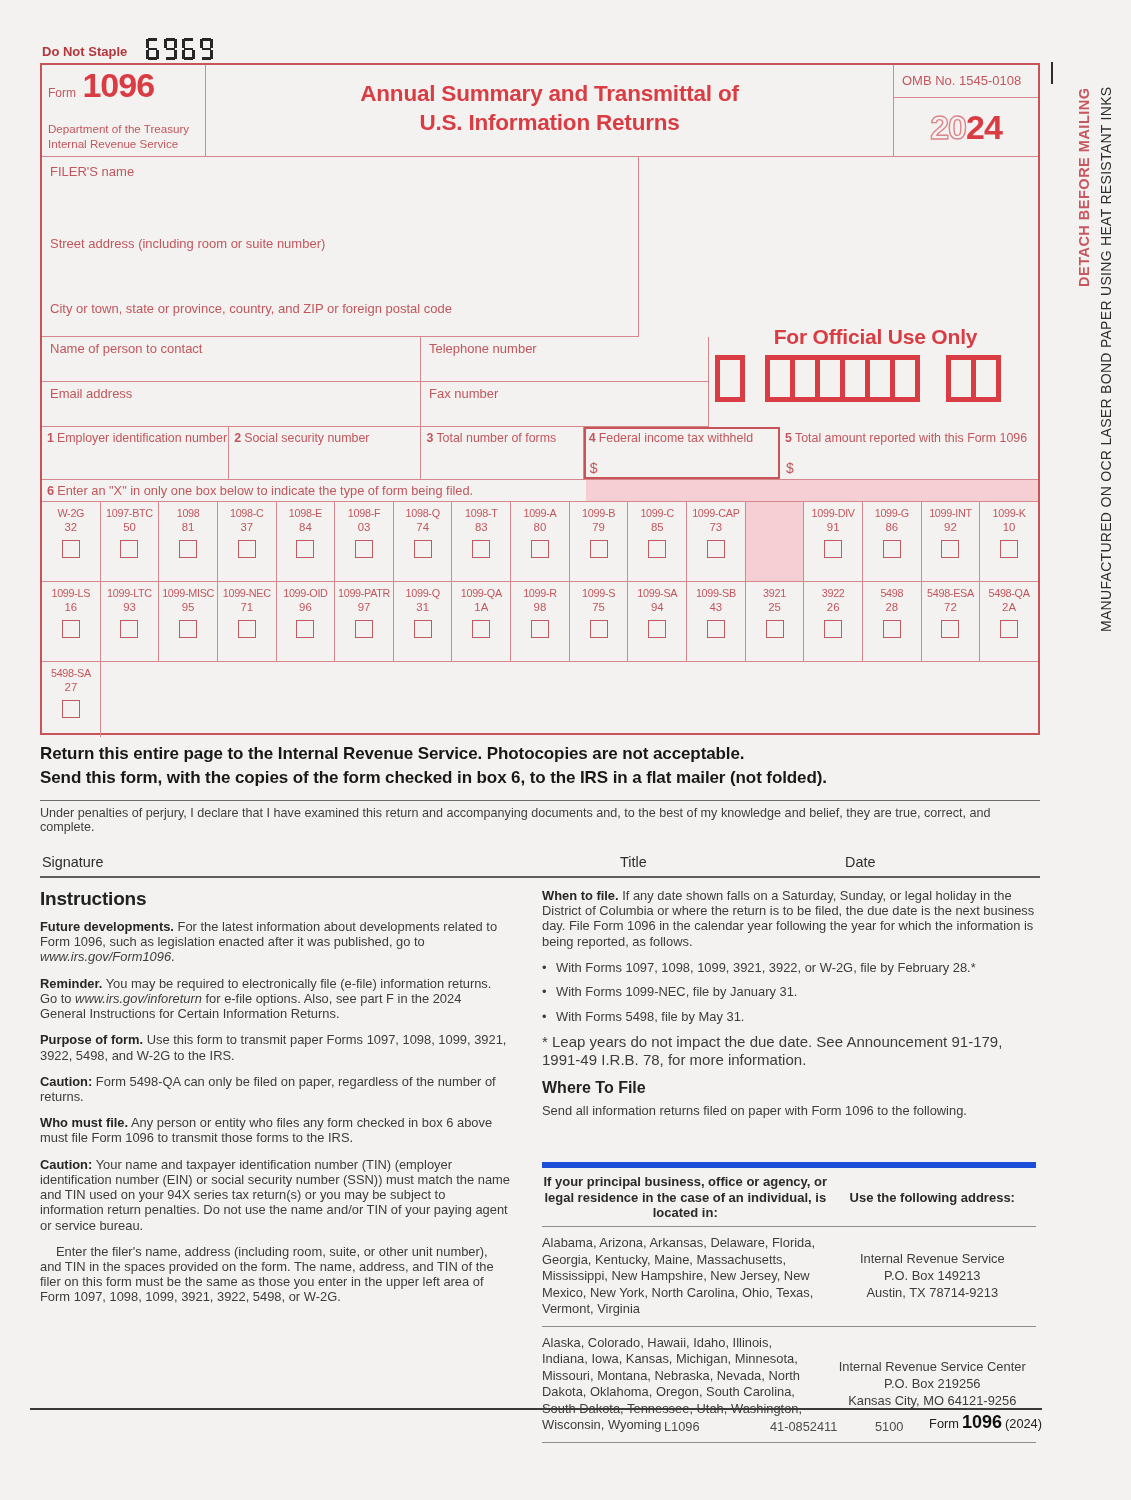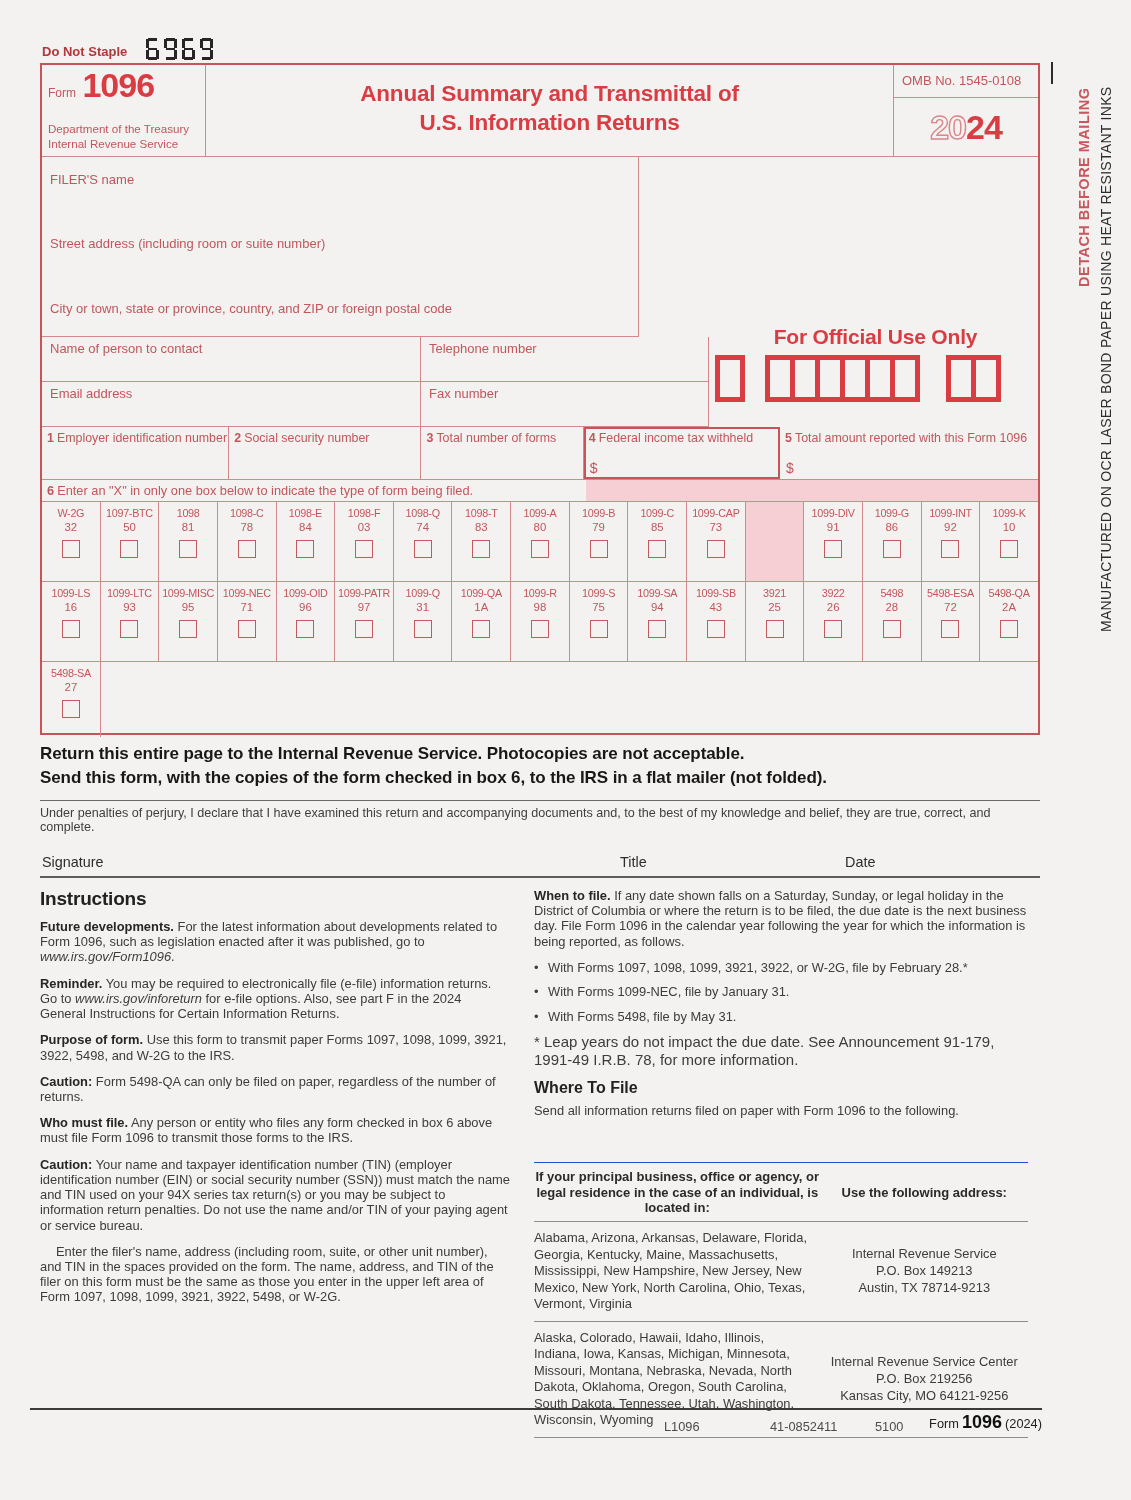--- a/index.html
+++ b/index.html
@@ -43,21 +43,21 @@
   .hcell-omb{width:145px;border-left:1px solid var(--line);display:flex;flex-direction:column;}
   .omb-no{height:33px;border-bottom:1px solid var(--line);font-size:13px;color:var(--red-label);padding:8px 0 0 8px;}
   .year{flex:1;display:flex;align-items:center;justify-content:center;font-size:34px;letter-spacing:-1px;}
   .year-outline{color:transparent;-webkit-text-stroke:1.4px #db868c;font-weight:bold;}
   .year-solid{color:var(--red-bold);font-weight:bold;}
 
   
   .mid-block{position:absolute;left:0;top:92px;width:100%;height:270px;}
   .filer-cell{position:absolute;left:0;top:0;width:597px;height:180px;border-right:1px solid var(--line);border-bottom:1px solid var(--line);}
   .flabel{font-size:13px;color:var(--red-label);padding:0 0 0 8px;}
-  .f-name{position:absolute;left:0;top:7px;width:100%;margin-top:8px;}
+  .f-name{position:absolute;left:0;top:7px;width:100%;}
   .f-street{position:absolute;left:0;top:79px;width:100%;}
   .f-city{position:absolute;left:0;top:144px;width:100%;}
   .fill-input{display:block;width:92%;margin:2px 0 0 8px;border:none;background:transparent;font-size:14px;color:#222;outline:none;font-family:"Liberation Sans",sans-serif;}
   .contact-grid{position:absolute;left:0;top:180px;width:667px;height:90px;display:flex;flex-wrap:wrap;}
   .ccell{height:45px;border-right:1px solid var(--line);border-bottom:1px solid var(--line);padding:4px 0 0 0;}
   .ccell.c1{width:379px;}
   .ccell.c2{width:288px;}
   .ccell .flabel{padding-left:8px;}
   .official-area{position:absolute;left:667px;top:0;width:333px;height:270px;}
   .ou-title{position:absolute;left:0;top:168px;width:100%;text-align:center;font-size:21px;font-weight:bold;color:var(--red-bold);letter-spacing:-0.2px;}
@@ -102,35 +102,35 @@
   .rule-thin{position:absolute;left:40px;top:800px;width:1000px;height:1px;background:#6a6a6a;}
   .perjury{position:absolute;left:40px;top:806px;width:1000px;font-size:12.6px;color:#3e3e3e;}
   .sig-row{position:absolute;left:40px;top:854px;width:1000px;height:20px;font-size:14.4px;color:#2c2c2c;}
   .sig-row .s1{position:absolute;left:2px;}
   .sig-row .s2{position:absolute;left:580px;}
   .sig-row .s3{position:absolute;left:805px;}
   .sig-line{position:absolute;left:40px;top:876px;width:1000px;height:2px;background:#5d5d5d;}
   .sig-strip{position:absolute;top:856px;height:18px;}
 
   
-  .instructions{position:absolute;left:40px;top:888px;width:1000px;display:flex;gap:24px;color:var(--body);}
+  .instructions{position:absolute;left:40px;top:888px;width:1000px;display:flex;gap:32px;color:var(--body);}
   .col-left{width:470px;}
   .col-right{width:494px;}
   .inst-h{font-size:19px;font-weight:bold;color:#222;margin-bottom:9px;letter-spacing:-0.2px;}
   .para{font-size:12.9px;line-height:1.18;margin-bottom:11px;}
   .para .lead{font-weight:bold;color:#262626;}
   .para .it{font-style:italic;}
   .para.indent{text-indent:16px;}
   .bullets{margin:2px 0 9px 0;}
   .bullet{display:flex;font-size:12.9px;line-height:1.2;margin-bottom:9px;}
   .bullet .dot{width:14px;}
   .footnote{font-size:15px;line-height:1.2;margin-bottom:10px;}
   .where-h{font-size:16px;font-weight:bold;color:#222;margin:4px 0 6px;}
   .where-intro{font-size:12.9px;margin-bottom:8px;}
-  .wt-table{width:100%;border-top:1px solid #1d4ed8;margin-top:44px;}
+  .wt-table{width:100%;border-top:6px solid #1d4ed8;margin-top:44px;}
   .wt-head{display:flex;border-bottom:1px solid #8e8e8e;padding:6px 0;}
   .wt-head .h1{width:58%;font-weight:bold;font-size:13px;text-align:center;line-height:1.18;color:#2a2a2a;}
   .wt-head .h2{width:42%;font-weight:bold;font-size:13px;text-align:center;line-height:1.18;color:#2a2a2a;display:flex;align-items:center;justify-content:center;}
   .wt-row{display:flex;border-bottom:1px solid #8e8e8e;padding:8px 0;}
   .wt-states{width:58%;font-size:12.9px;line-height:1.28;padding-right:10px;}
   .wt-addr{width:42%;font-size:12.9px;line-height:1.3;text-align:center;display:flex;flex-direction:column;justify-content:center;}
 
   
   .footer-rule{position:absolute;left:30px;top:1408px;width:1012px;height:2px;background:#3a3a3a;}
   .footer-notice{position:absolute;left:40px;top:1415px;font-size:13.4px;font-weight:bold;color:#1e1e1e;line-height:1.55;}
@@ -314,21 +314,21 @@
             <div class="g-code">50</div>
             <div class="g-check"></div>
           </div>
           <div class="g-cell">
             <div class="g-label">1098</div>
             <div class="g-code">81</div>
             <div class="g-check"></div>
           </div>
           <div class="g-cell">
             <div class="g-label">1098-C</div>
-            <div class="g-code">78</div>
+            <div class="g-code">37</div>
             <div class="g-check"></div>
           </div>
           <div class="g-cell">
             <div class="g-label">1098-E</div>
             <div class="g-code">84</div>
             <div class="g-check"></div>
           </div>
           <div class="g-cell">
             <div class="g-label">1098-F</div>
             <div class="g-code">03</div>

